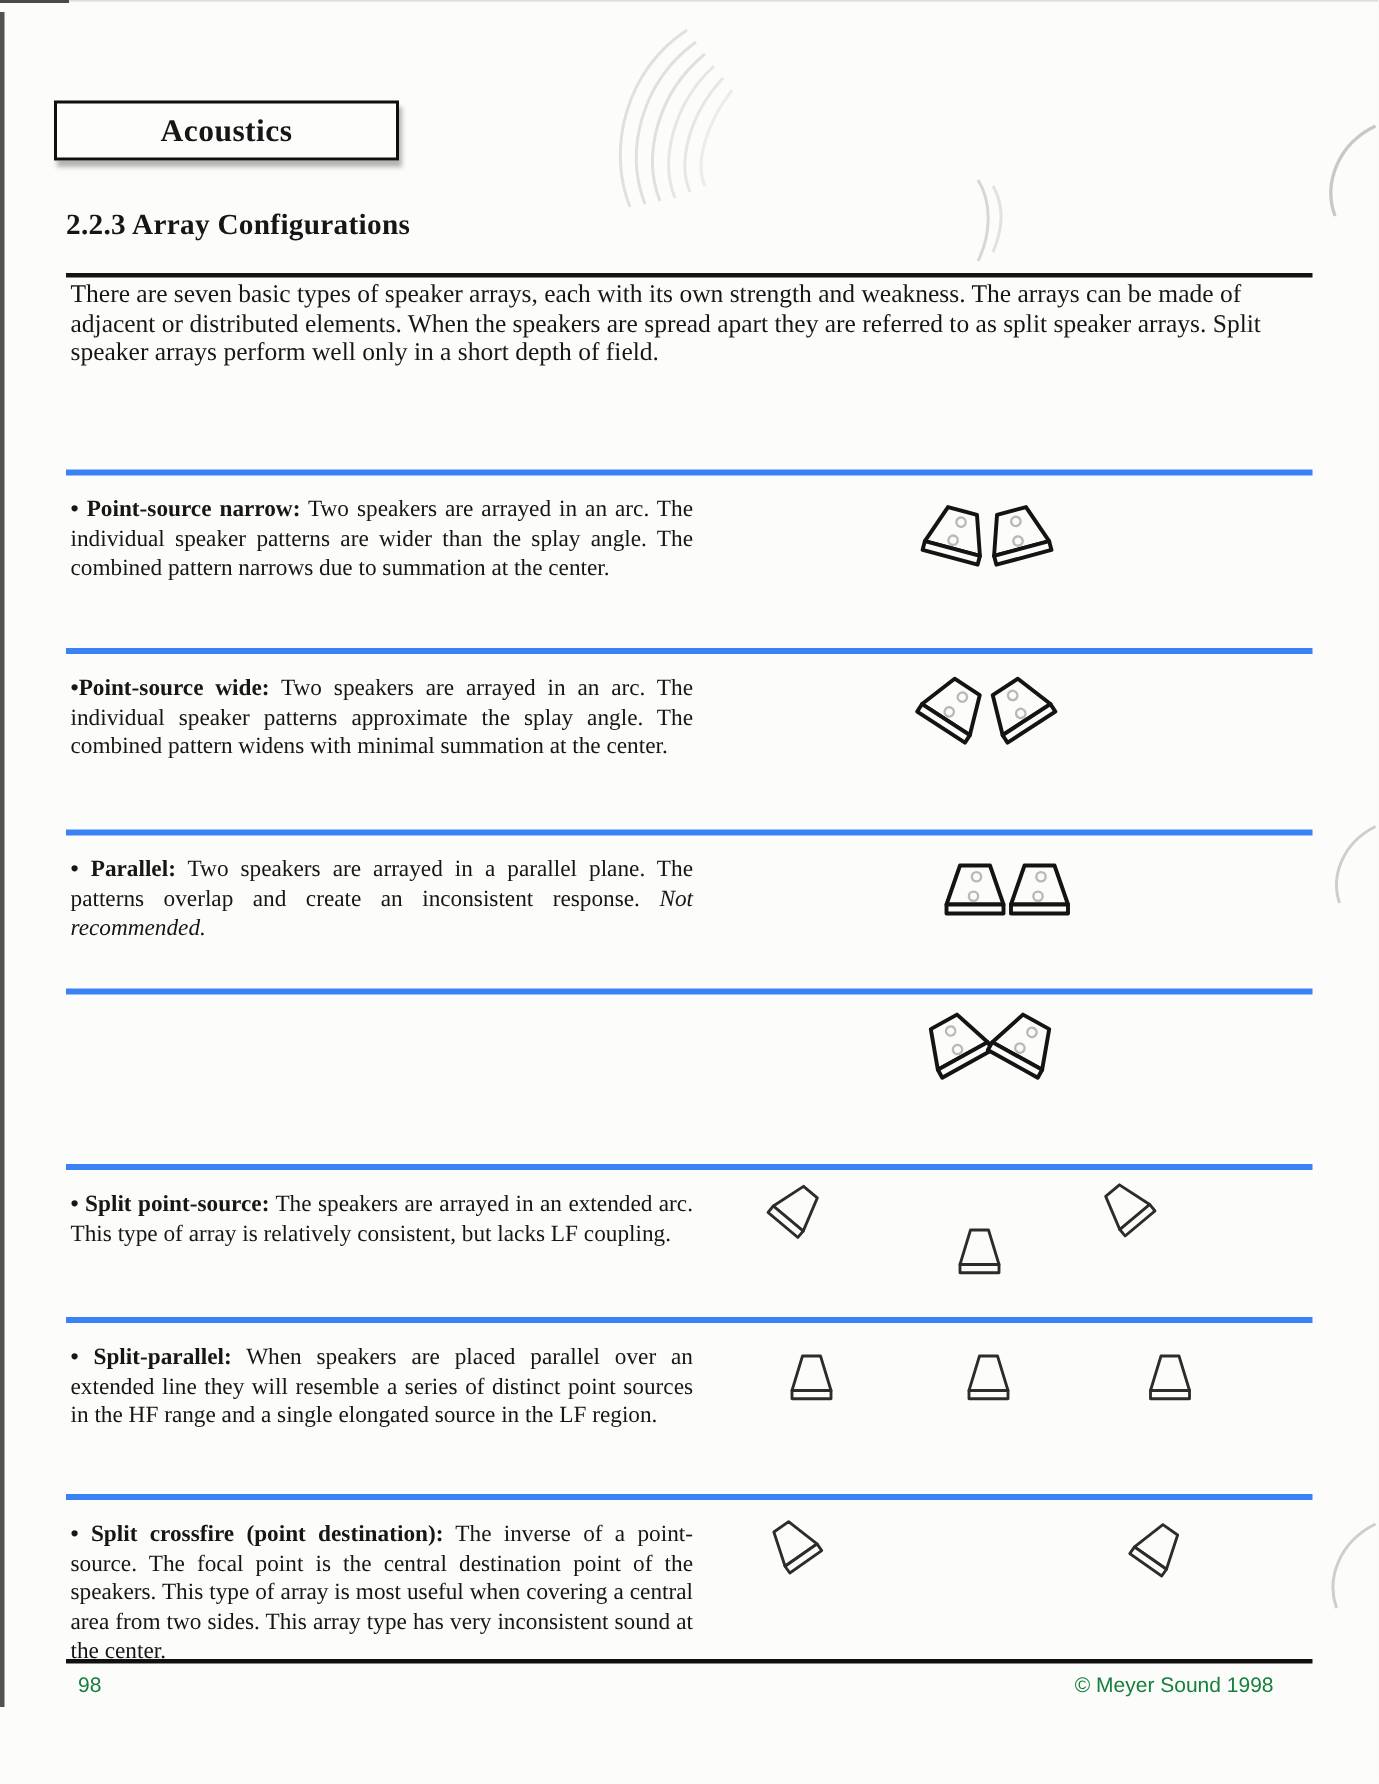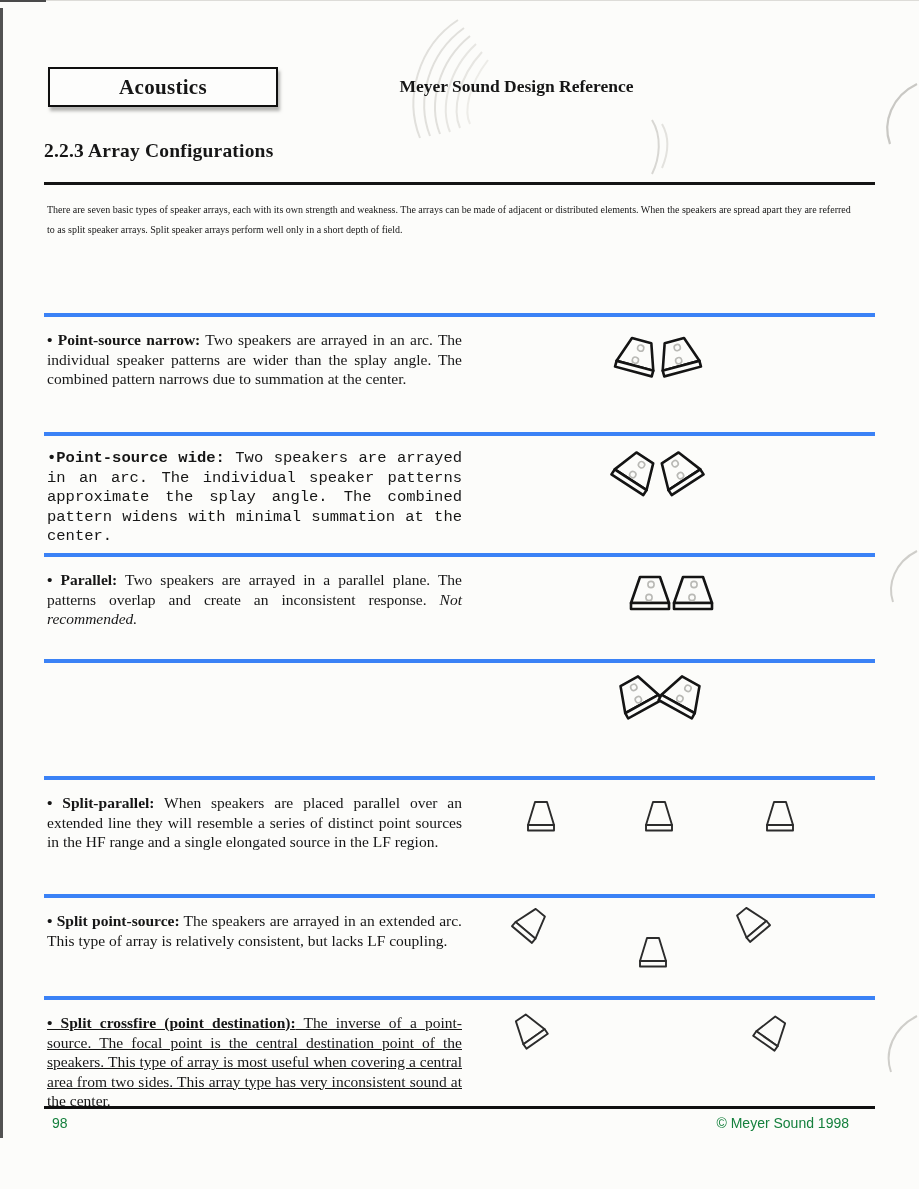--- a/index.html
+++ b/index.html
@@ -7,39 +7,39 @@
     position:relative; width:919px; height:1189px; margin:0 auto;
     background:#fcfcfa; overflow:hidden;
     font-family:"Liberation Serif","DejaVu Serif",serif; color:#161616;
   }
   
   .edge-left{position:absolute;left:0;top:8px;width:3px;height:1130px;background:#343434;opacity:.85;}
   .edge-top{position:absolute;left:0;top:0;width:100%;height:1px;background:#dddcd8;}
   .edge-top-dark{position:absolute;left:0;top:0;width:46px;height:2px;background:#4a4a4a;}
   .artifact{position:absolute;pointer-events:none;}
   
-  .hdr{position:absolute;left:48px;top:67px;width:707px;display:flex;align-items:center;}
+  .hdr{position:absolute;left:36px;top:67px;width:707px;display:flex;align-items:flex-start;}
   .hdr-box{
     box-sizing:border-box;height:40px;border:2.5px solid #0f0f0f;background:#fdfdfc;
     display:flex;align-items:center;justify-content:center;
     font-weight:bold;font-size:21px;letter-spacing:.3px;
     box-shadow:2px 4px 3px rgba(110,110,108,.5);
   }
   .hdr-box.left{width:230px;}
   .hdr-box.right{width:236px;}
   .hdr-title{flex:1;text-align:center;font-weight:bold;font-size:17.5px;padding-bottom:2px;}
   
   .sec-title{
     position:absolute;left:44px;top:140px;width:831px;margin:0;
     font-size:19.5px;font-weight:bold;letter-spacing:.2px;
     padding-bottom:20px;border-bottom:3.5px solid #141414;
   }
   .intro{
-    position:absolute;left:47px;top:200px;width:812px;margin:0;
-    font-size:10px;line-height:19.5px;text-align:left;
+    position:absolute;left:47px;top:186px;width:812px;margin:0;
+    font-size:17px;line-height:19.5px;text-align:left;
   }
   
   .rows{position:absolute;left:44px;top:313px;width:831px;}
   .row{position:relative;border-top:4px solid #3b82f6;}
   .row .txt{width:418px;padding:13px 0 0 3px;box-sizing:border-box;}
   .row .txt p{margin:0;font-size:15.5px;line-height:19.5px;text-align:justify;}
   .row .txt b{font-weight:bold;}
   .row .txt i{font-style:italic;}
   .dia{position:absolute;left:426px;top:0;right:0;bottom:0;}
   .spk{position:absolute;line-height:0;}
@@ -84,21 +84,20 @@
     <path d="M35,3 C13,14 5,36 11,54" fill="none" stroke="#cfceca" stroke-width="2"></path>
   </svg>
   <svg class="artifact" style="left:878px;top:1012px;" width="41" height="62" viewBox="0 0 41 62">
     <path d="M39,4 C15,16 6,40 13,60" fill="none" stroke="#cfceca" stroke-width="2"></path>
   </svg>
 
   <header class="hdr">
     <div class="hdr-box left">
       <span>Acoustics</span>
     </div>
-    <div class="hdr-title">Meyer Sound Design Reference</div>
   </header>
 
   <h1 class="sec-title">2.2.3 Array Configurations</h1>
 
   <p class="intro">There are seven basic types of speaker arrays, each with its own strength and weakness. The arrays can be made of adjacent or distributed elements. When the speakers are spread apart they are referred to as split speaker arrays. Split speaker arrays perform well only in a short depth of field.</p>
 
   <div class="rows">
 
     <section class="row" style="height:115px;">
       <div class="txt">
@@ -113,21 +112,21 @@
             </svg></span>
         <span class="spk" style="left:188px;top:21px;transform:rotate(-15deg);"><svg width="42" height="40" viewBox="0 0 42 40">
               <polygon points="11,2 31,2 40,28 2,28" fill="#fcfcfa" stroke="#141414" stroke-width="2.6" stroke-linejoin="round"></polygon>
               <polygon points="2,28 40,28 40,34 2,34" fill="#fcfcfa" stroke="#141414" stroke-width="2.6" stroke-linejoin="round"></polygon>
               <circle cx="22" cy="9.5" r="3.1" fill="none" stroke="#b9b9b5" stroke-width="1.6"></circle>
               <circle cx="20" cy="22.5" r="3.1" fill="none" stroke="#b9b9b5" stroke-width="1.6"></circle>
             </svg></span>
       </div>
     </section>
 
-    <section class="row" style="height:117px;font-family:Liberation Mono, monospace;">
+    <section class="row" style="height:117px;">
       <div class="txt">
         <p><b>•Point-source wide:</b><span> Two speakers are arrayed in an arc. The individual speaker patterns approximate the splay angle. The combined pattern widens with minimal summation at the center.</span><i></i></p>
       </div>
       <div class="dia">
         <span class="spk" style="left:144px;top:17px;transform:rotate(33deg);"><svg width="42" height="40" viewBox="0 0 42 40">
               <polygon points="11,2 31,2 40,28 2,28" fill="#fcfcfa" stroke="#141414" stroke-width="2.6" stroke-linejoin="round"></polygon>
               <polygon points="2,28 40,28 40,34 2,34" fill="#fcfcfa" stroke="#141414" stroke-width="2.6" stroke-linejoin="round"></polygon>
               <circle cx="22" cy="9.5" r="3.1" fill="none" stroke="#b9b9b5" stroke-width="1.6"></circle>
               <circle cx="20" cy="22.5" r="3.1" fill="none" stroke="#b9b9b5" stroke-width="1.6"></circle>
             </svg></span>
@@ -170,61 +169,61 @@
             </svg></span>
         <span class="spk" style="left:191px;top:14px;transform:rotate(29deg);"><svg width="42" height="40" viewBox="0 0 42 40">
               <polygon points="11,2 31,2 40,28 2,28" fill="#fcfcfa" stroke="#141414" stroke-width="2.6" stroke-linejoin="round"></polygon>
               <polygon points="2,28 40,28 40,34 2,34" fill="#fcfcfa" stroke="#141414" stroke-width="2.6" stroke-linejoin="round"></polygon>
               <circle cx="22" cy="9.5" r="3.1" fill="none" stroke="#b9b9b5" stroke-width="1.6"></circle>
               <circle cx="20" cy="22.5" r="3.1" fill="none" stroke="#b9b9b5" stroke-width="1.6"></circle>
             </svg></span>
       </div>
     </section>
 
+    <section class="row" style="height:98px;">
+      <div class="txt">
+        <p><b>• Split point-source:</b><span> The speakers are arrayed in an extended arc. This type of array is relatively consistent, but lacks LF coupling.</span><i></i></p>
+      </div>
+      <div class="dia">
+        <span class="spk" style="left:44px;top:9px;transform:rotate(40deg);"><svg width="32" height="36" viewBox="0 0 32 36">
+              <polygon points="10,2 22,2 29,25 3,25" fill="#fcfcfa" stroke="#2c2c2c" stroke-width="1.9" stroke-linejoin="round"></polygon>
+              <polygon points="3,25 29,25 29,30.5 3,30.5" fill="#fcfcfa" stroke="#2c2c2c" stroke-width="1.9" stroke-linejoin="round"></polygon>
+            </svg></span>
+        <span class="spk" style="left:167px;top:38px;"><svg width="32" height="36" viewBox="0 0 32 36">
+              <polygon points="10,2 22,2 29,25 3,25" fill="#fcfcfa" stroke="#2c2c2c" stroke-width="1.9" stroke-linejoin="round"></polygon>
+              <polygon points="3,25 29,25 29,30.5 3,30.5" fill="#fcfcfa" stroke="#2c2c2c" stroke-width="1.9" stroke-linejoin="round"></polygon>
+            </svg></span>
+        <span class="spk" style="left:266px;top:8px;transform:rotate(-40deg);"><svg width="32" height="36" viewBox="0 0 32 36">
+              <polygon points="10,2 22,2 29,25 3,25" fill="#fcfcfa" stroke="#2c2c2c" stroke-width="1.9" stroke-linejoin="round"></polygon>
+              <polygon points="3,25 29,25 29,30.5 3,30.5" fill="#fcfcfa" stroke="#2c2c2c" stroke-width="1.9" stroke-linejoin="round"></polygon>
+            </svg></span>
+      </div>
+    </section>
+
     <section class="row" style="height:114px;">
       <div class="txt">
         <p><b>• Split-parallel:</b><span> When speakers are placed parallel over an extended line they will resemble a series of distinct point sources in the HF range and a single elongated source in the LF region.</span><i></i></p>
       </div>
       <div class="dia">
         <span class="spk" style="left:55px;top:20px;"><svg width="32" height="36" viewBox="0 0 32 36">
               <polygon points="10,2 22,2 29,25 3,25" fill="#fcfcfa" stroke="#2c2c2c" stroke-width="1.9" stroke-linejoin="round"></polygon>
               <polygon points="3,25 29,25 29,30.5 3,30.5" fill="#fcfcfa" stroke="#2c2c2c" stroke-width="1.9" stroke-linejoin="round"></polygon>
             </svg></span>
         <span class="spk" style="left:173px;top:20px;"><svg width="32" height="36" viewBox="0 0 32 36">
               <polygon points="10,2 22,2 29,25 3,25" fill="#fcfcfa" stroke="#2c2c2c" stroke-width="1.9" stroke-linejoin="round"></polygon>
               <polygon points="3,25 29,25 29,30.5 3,30.5" fill="#fcfcfa" stroke="#2c2c2c" stroke-width="1.9" stroke-linejoin="round"></polygon>
             </svg></span>
         <span class="spk" style="left:294px;top:20px;"><svg width="32" height="36" viewBox="0 0 32 36">
               <polygon points="10,2 22,2 29,25 3,25" fill="#fcfcfa" stroke="#2c2c2c" stroke-width="1.9" stroke-linejoin="round"></polygon>
               <polygon points="3,25 29,25 29,30.5 3,30.5" fill="#fcfcfa" stroke="#2c2c2c" stroke-width="1.9" stroke-linejoin="round"></polygon>
             </svg></span>
       </div>
     </section>
 
-    <section class="row" style="height:98px;">
-      <div class="txt">
-        <p><b>• Split point-source:</b><span> The speakers are arrayed in an extended arc. This type of array is relatively consistent, but lacks LF coupling.</span><i></i></p>
-      </div>
-      <div class="dia">
-        <span class="spk" style="left:44px;top:9px;transform:rotate(40deg);"><svg width="32" height="36" viewBox="0 0 32 36">
-              <polygon points="10,2 22,2 29,25 3,25" fill="#fcfcfa" stroke="#2c2c2c" stroke-width="1.9" stroke-linejoin="round"></polygon>
-              <polygon points="3,25 29,25 29,30.5 3,30.5" fill="#fcfcfa" stroke="#2c2c2c" stroke-width="1.9" stroke-linejoin="round"></polygon>
-            </svg></span>
-        <span class="spk" style="left:167px;top:38px;"><svg width="32" height="36" viewBox="0 0 32 36">
-              <polygon points="10,2 22,2 29,25 3,25" fill="#fcfcfa" stroke="#2c2c2c" stroke-width="1.9" stroke-linejoin="round"></polygon>
-              <polygon points="3,25 29,25 29,30.5 3,30.5" fill="#fcfcfa" stroke="#2c2c2c" stroke-width="1.9" stroke-linejoin="round"></polygon>
-            </svg></span>
-        <span class="spk" style="left:266px;top:8px;transform:rotate(-40deg);"><svg width="32" height="36" viewBox="0 0 32 36">
-              <polygon points="10,2 22,2 29,25 3,25" fill="#fcfcfa" stroke="#2c2c2c" stroke-width="1.9" stroke-linejoin="round"></polygon>
-              <polygon points="3,25 29,25 29,30.5 3,30.5" fill="#fcfcfa" stroke="#2c2c2c" stroke-width="1.9" stroke-linejoin="round"></polygon>
-            </svg></span>
-      </div>
-    </section>
-
-    <section class="row" style="height:115px;text-decoration:underline;">
+    <section class="row" style="height:115px;">
       <div class="txt">
         <p><b>• Split crossfire (point destination):</b><span> The inverse of a point-source. The focal point is the central destination point of the speakers. This type of array is most useful when covering a central area from two sides. This array type has very inconsistent sound at the center.</span><i></i></p>
       </div>
       <div class="dia">
         <span class="spk" style="left:44px;top:13px;transform:rotate(-35deg);"><svg width="32" height="36" viewBox="0 0 32 36">
               <polygon points="10,2 22,2 29,25 3,25" fill="#fcfcfa" stroke="#2c2c2c" stroke-width="1.9" stroke-linejoin="round"></polygon>
               <polygon points="3,25 29,25 29,30.5 3,30.5" fill="#fcfcfa" stroke="#2c2c2c" stroke-width="1.9" stroke-linejoin="round"></polygon>
             </svg></span>
         <span class="spk" style="left:285px;top:15px;transform:rotate(35deg);"><svg width="32" height="36" viewBox="0 0 32 36">
               <polygon points="10,2 22,2 29,25 3,25" fill="#fcfcfa" stroke="#2c2c2c" stroke-width="1.9" stroke-linejoin="round"></polygon>

